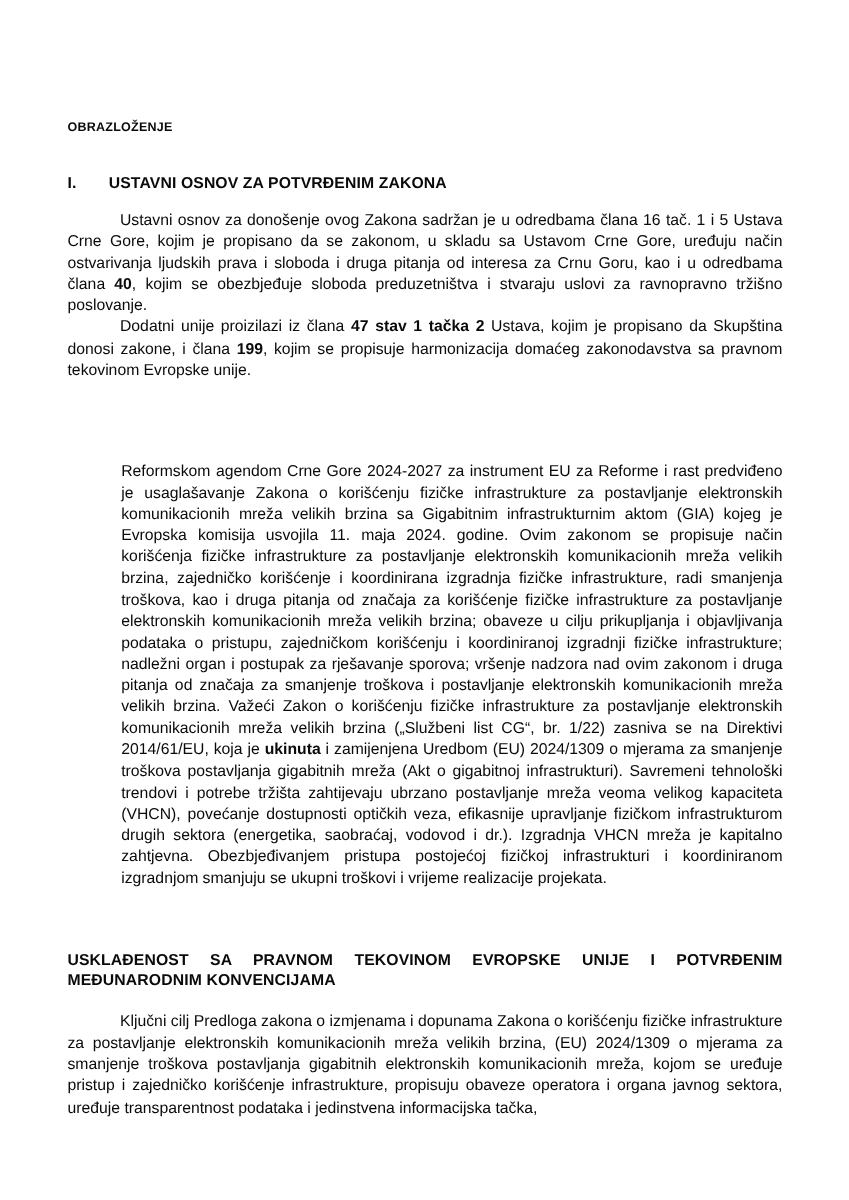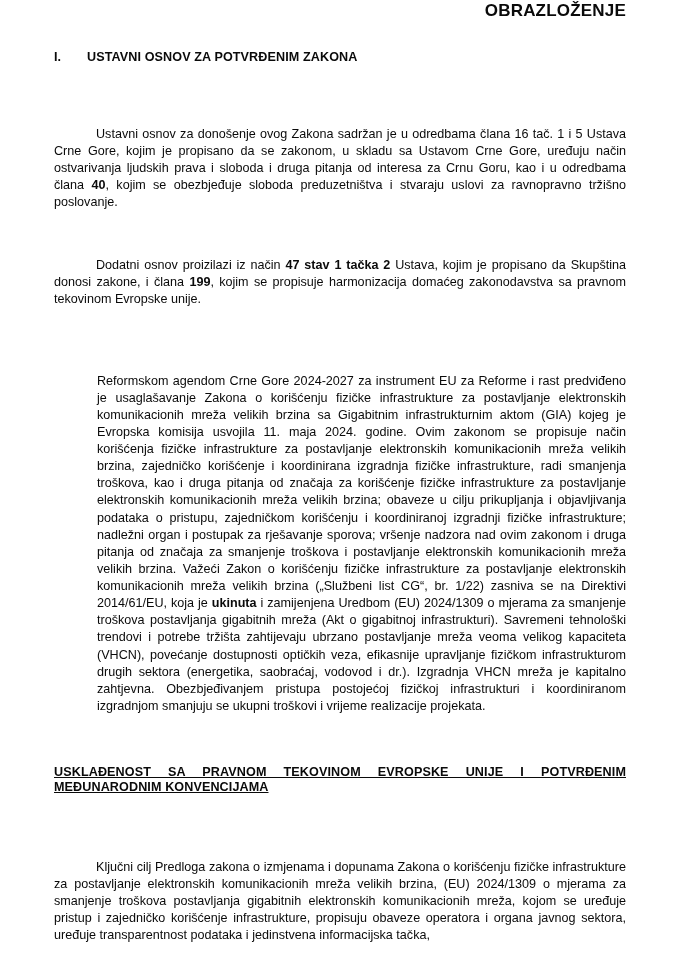--- a/index.html
+++ b/index.html
@@ -27,22 +27,23 @@
   .content {
     position: absolute;
     left: 54px;
     top: 0;
     width: 572px;   
   }
 
   
   .doc-title {
     margin: 0;
-    text-align: right;
-    font-size: 17px;
+    padding-top: 97px;
+    text-align: left;
+    font-size: 10px;
     font-weight: bold;
     letter-spacing: 0.2px;
     line-height: 1.25;
   }
 
   
   .section-heading {
     display: flex;
     align-items: baseline;
     font-size: 12.6px;
@@ -59,32 +60,32 @@
   }
   
   .section-heading-inline {
     font-size: 12.6px;
     font-weight: bold;
     letter-spacing: 0.1px;
     line-height: 1.22;
     text-align: justify;
     text-justify: inter-word;
   }
-  .section-heading-inline > span { display: inline; text-decoration: underline; }
+  .section-heading-inline > span { display: inline; }
 
   
   p.body {
     margin: 0;
     font-size: 12.6px;
     line-height: 1.36;
     text-align: justify;
     text-justify: inter-word;
     hyphens: none;
   }
-  p.indent { text-indent: 42px; margin-top: 46px; }
+  p.indent { text-indent: 42px; }
   p.noindent { text-indent: 0; margin-left: 43px; }
 
   b.bold { font-weight: bold; }
 
   
   .sp-title-to-h1  { height: 28px; }
   .sp-h1-to-p      { height: 14px; }
   .sp-p-to-h2      { height: 28px; }
   .sp-h2-to-p      { height: 36px; }
   .sp-p-to-h3      { height: 50px; }
@@ -102,21 +103,21 @@
 
     <div class="section-heading">
       <span class="num">I.</span>
       <span class="htext">USTAVNI OSNOV ZA POTVRĐENIM ZAKONA</span>
     </div>
 
     <div class="sp-h1-to-p"></div>
 
     <p class="body indent"><span>Ustavni osnov za donošenje ovog Zakona sadržan je u odredbama člana 16 tač. 1 i 5 Ustava Crne Gore, kojim je propisano da se zakonom, u skladu sa Ustavom Crne Gore, uređuju način ostvarivanja ljudskih prava i sloboda i druga pitanja od interesa za Crnu Goru, kao i u odredbama člana </span><b class="bold">40</b><span>, kojim se obezbjeđuje sloboda preduzetništva i stvaraju uslovi za ravnopravno tržišno poslovanje.</span></p>
 
-    <p class="body indent"><span>Dodatni osnov proizilazi iz način </span><b class="bold">47 stav 1 tačka 2</b><span> Ustava, kojim je propisano da Skupština donosi zakone, i člana </span><b class="bold">199</b><span>, kojim se propisuje harmonizacija domaćeg zakonodavstva sa pravnom tekovinom Evropske unije.</span></p>
+    <p class="body indent"><span>Dodatni unije proizilazi iz člana </span><b class="bold">47 stav 1 tačka 2</b><span> Ustava, kojim je propisano da Skupština donosi zakone, i člana </span><b class="bold">199</b><span>, kojim se propisuje harmonizacija domaćeg zakonodavstva sa pravnom tekovinom Evropske unije.</span></p>
 
     <div class="sp-p-to-h2"></div>
 
 
     <div class="sp-h2-to-p"></div>
 
     <p class="body noindent"><span>Reformskom agendom Crne Gore 2024-2027 za instrument EU za Reforme i rast predviđeno je usaglašavanje Zakona o korišćenju fizičke infrastrukture za postavljanje elektronskih komunikacionih mreža velikih brzina sa Gigabitnim infrastrukturnim aktom (GIA) kojeg je Evropska komisija usvojila 11. maja 2024. godine. Ovim zakonom se propisuje način korišćenja fizičke infrastrukture za postavljanje elektronskih komunikacionih mreža velikih brzina, zajedničko korišćenje i koordinirana izgradnja fizičke infrastrukture, radi smanjenja troškova, kao i druga pitanja od značaja za korišćenje fizičke infrastrukture za postavljanje elektronskih komunikacionih mreža velikih brzina; obaveze u cilju prikupljanja i objavljivanja podataka o pristupu, zajedničkom korišćenju i koordiniranoj izgradnji fizičke infrastrukture; nadležni organ i postupak za rješavanje sporova; vršenje nadzora nad ovim zakonom i druga pitanja od značaja za smanjenje troškova i postavljanje elektronskih komunikacionih mreža velikih brzina. Važeći Zakon o korišćenju fizičke infrastrukture za postavljanje elektronskih komunikacionih mreža velikih brzina („Službeni list CG“, br. 1/22) zasniva se na Direktivi 2014/61/EU, koja je </span><b class="bold">ukinuta</b><span> i zamijenjena Uredbom (EU) 2024/1309 o mjerama za smanjenje troškova postavljanja gigabitnih mreža (Akt o gigabitnoj infrastrukturi). Savremeni tehnološki trendovi i potrebe tržišta zahtijevaju ubrzano postavljanje mreža veoma velikog kapaciteta (VHCN), povećanje dostupnosti optičkih veza, efikasnije upravljanje fizičkom infrastrukturom drugih sektora (energetika, saobraćaj, vodovod i dr.). Izgradnja VHCN mreža je kapitalno zahtjevna. Obezbjeđivanjem pristupa postojećoj fizičkoj infrastrukturi i koordiniranom izgradnjom smanjuju se ukupni troškovi i vrijeme realizacije projekata.</span></p>
 
     <div class="sp-p-to-h3"></div>
 

